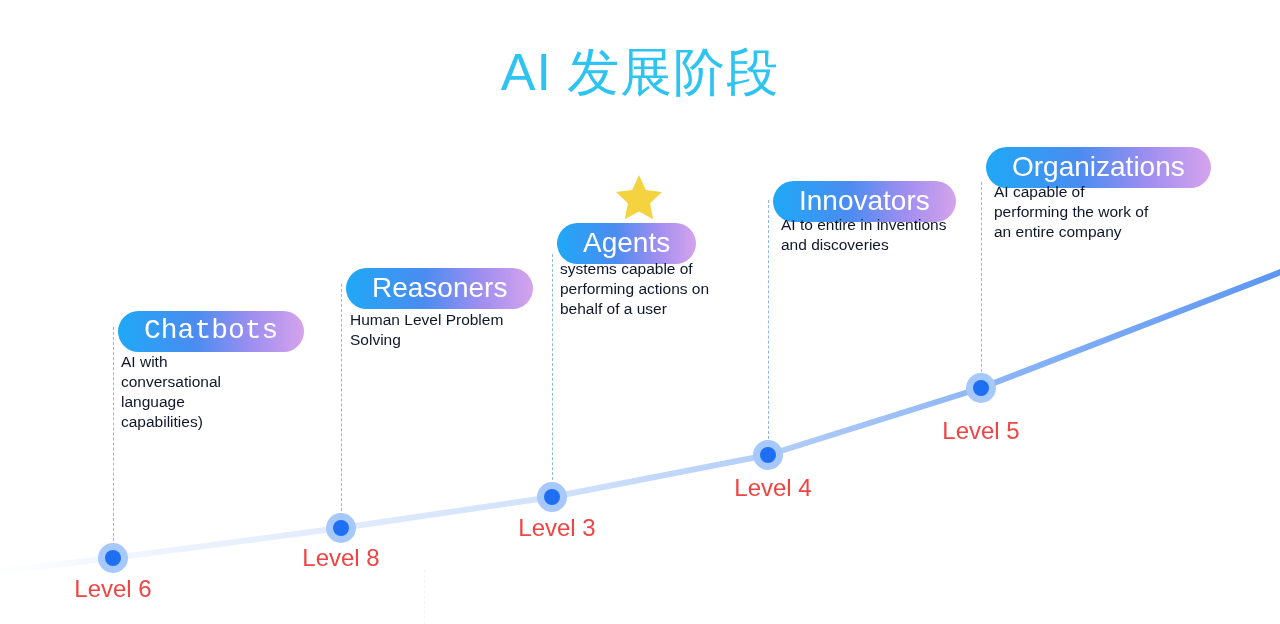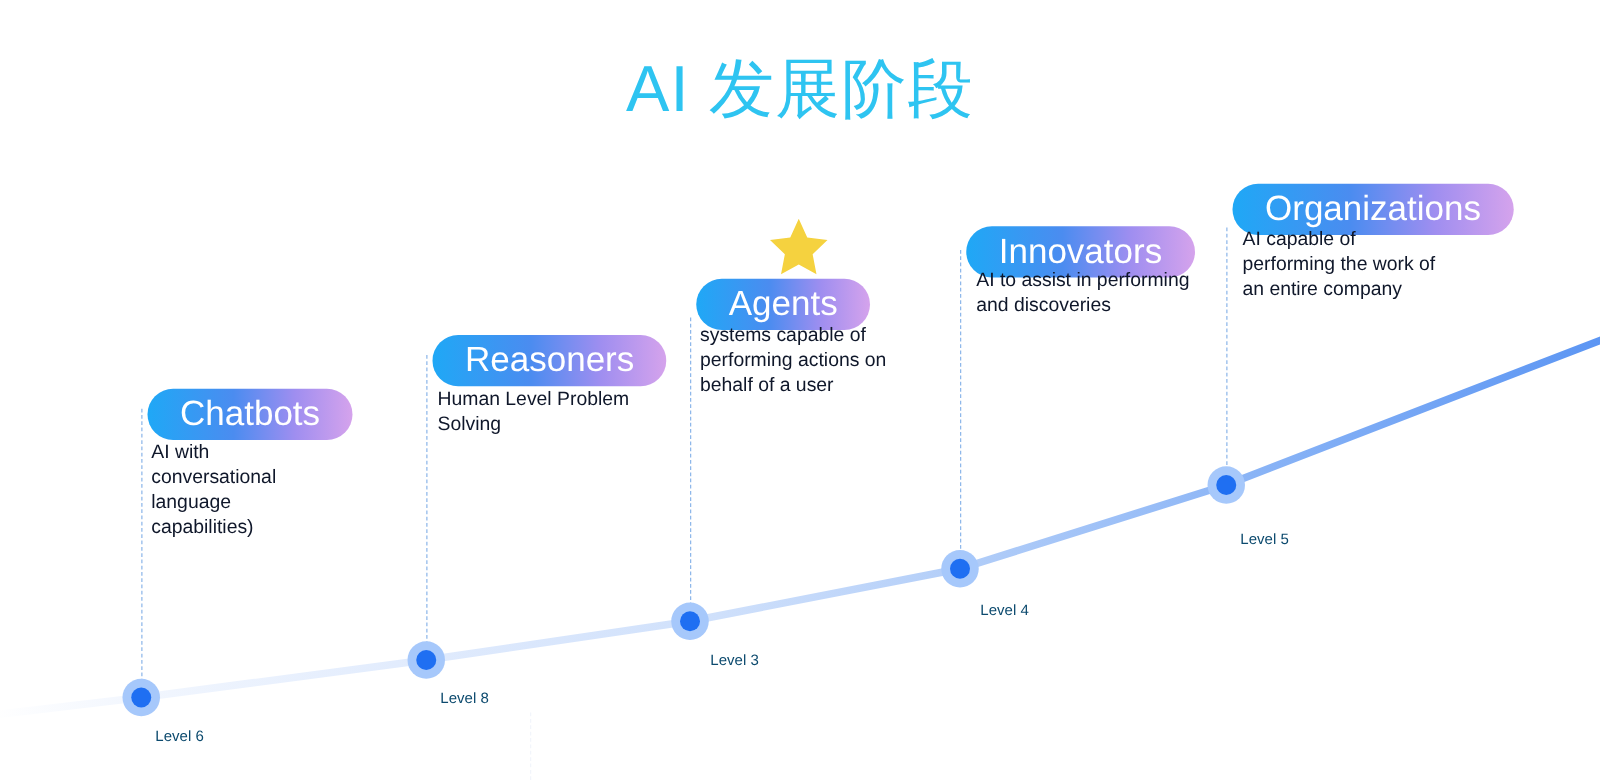--- a/index.html
+++ b/index.html
@@ -103,25 +103,25 @@
     content: "";
     display: block;
     width: 16px;
     height: 16px;
     border-radius: 50%;
     background: #1f6ff2;
   }
 
   .level-label {
     position: absolute;
-    font-size: 12px;
+    font-size: 24px;
     line-height: 22px;
-    color: #0c4a6e;
-    white-space: nowrap;
-    text-align: right;
+    color: #ef4444;
+    white-space: nowrap;
+    text-align: center;
   }
 
   
   .star {
     position: absolute;
     width: 48px;
     height: 46px;
   }
 </style>
 </head>
@@ -141,21 +141,21 @@
         <stop offset="62%" stop-color="#aecbf8"></stop>
         <stop offset="78%" stop-color="#8ab4f6"></stop>
         <stop offset="100%" stop-color="#5b95f3"></stop>
       </linearGradient>
     </defs>
     <path d="M -6 572 L 113 558 L 341 528 L 552 497 L 768 455 L 981 388 L 1286 270" fill="none" stroke="url(#trendGrad)" stroke-width="6" stroke-linecap="round" stroke-linejoin="round"></path>
   </svg>
 
   <div class="stage-group">
     <div class="dash" style="left:113px; top:327px; height:219px;"></div>
-    <div class="pill-wrap" style="left:118px; top:311px;">
+    <div class="pill-wrap" style="left:118px; top:311px;font-family:Liberation Mono, monospace;">
       <span class="pill">Chatbots</span>
     </div>
     <div class="desc" style="left:121px; top:352px; width:190px;">AI with
 conversational
 language
 capabilities)</div>
     <div class="dot" style="left:98px; top:543px;"></div>
     <div class="level-label" style="left:63px; top:578px; width:100px;">Level 6</div>
   </div>
 
@@ -183,21 +183,21 @@
 behalf of a user</div>
     <div class="dot" style="left:537px; top:482px;"></div>
     <div class="level-label" style="left:507px; top:517px; width:100px;">Level 3</div>
   </div>
 
   <div class="stage-group">
     <div class="dash" style="left:768px; top:200px; height:244px;"></div>
     <div class="pill-wrap" style="left:773px; top:181px;">
       <span class="pill">Innovators</span>
     </div>
-    <div class="desc" style="left:781px; top:215px; width:250px;">AI to assist in performing
+    <div class="desc" style="left:781px; top:215px; width:250px;">AI to entire in inventions
 and discoveries</div>
     <div class="dot" style="left:753px; top:440px;"></div>
     <div class="level-label" style="left:723px; top:477px; width:100px;">Level 4</div>
   </div>
 
   <div class="stage-group">
     <div class="dash" style="left:981px; top:182px; height:195px;"></div>
     <div class="pill-wrap" style="left:986px; top:147px;">
       <span class="pill">Organizations</span>
     </div>

